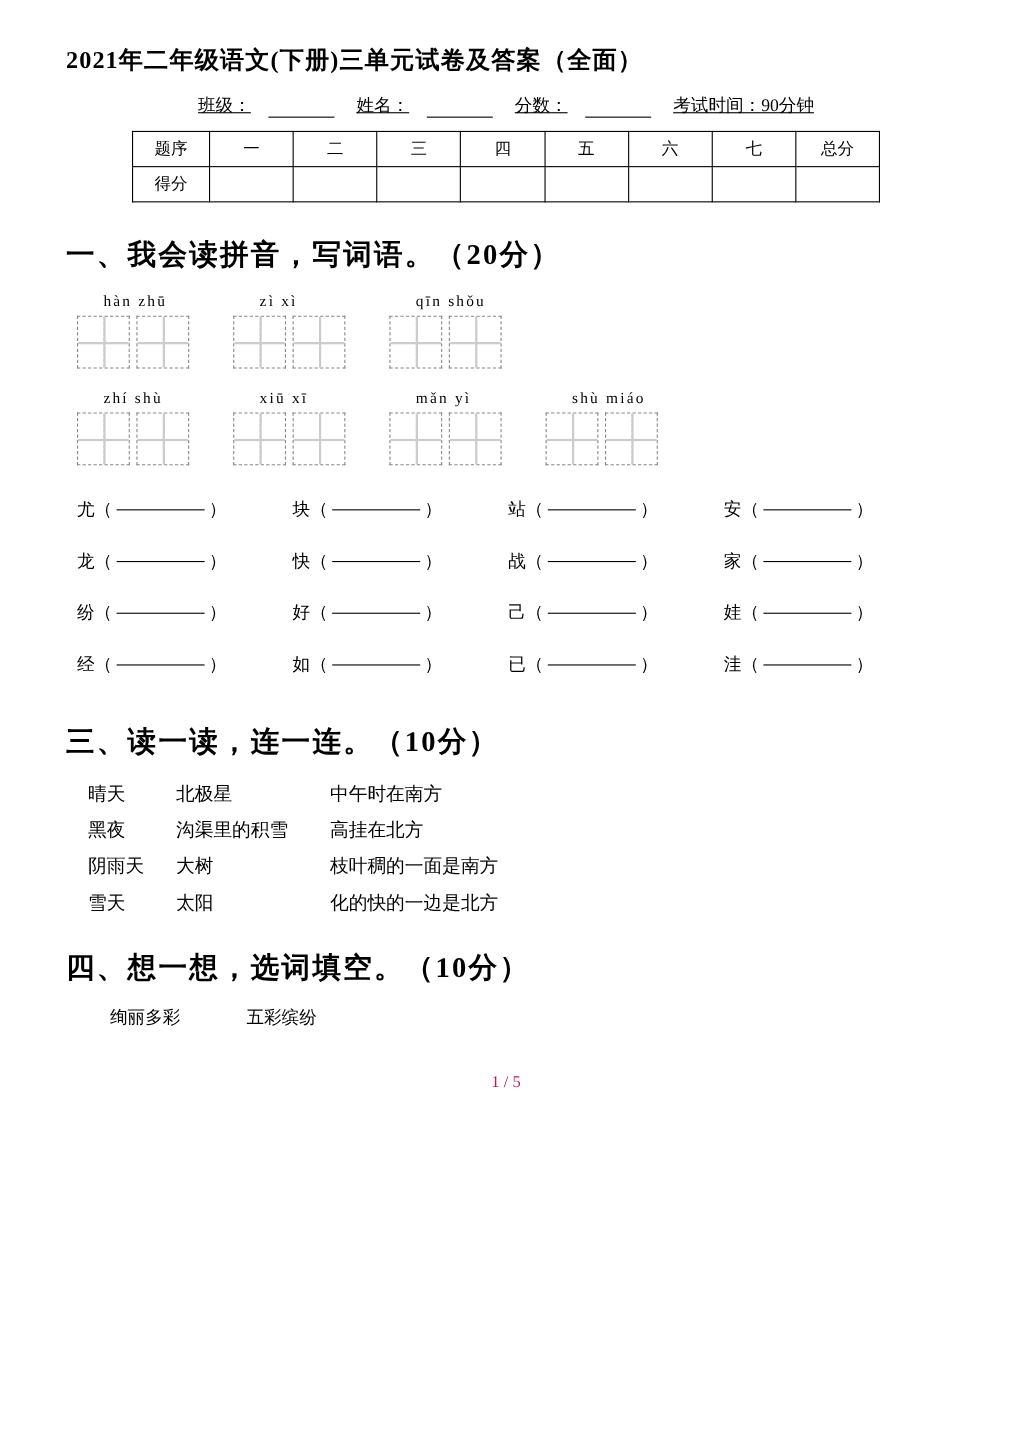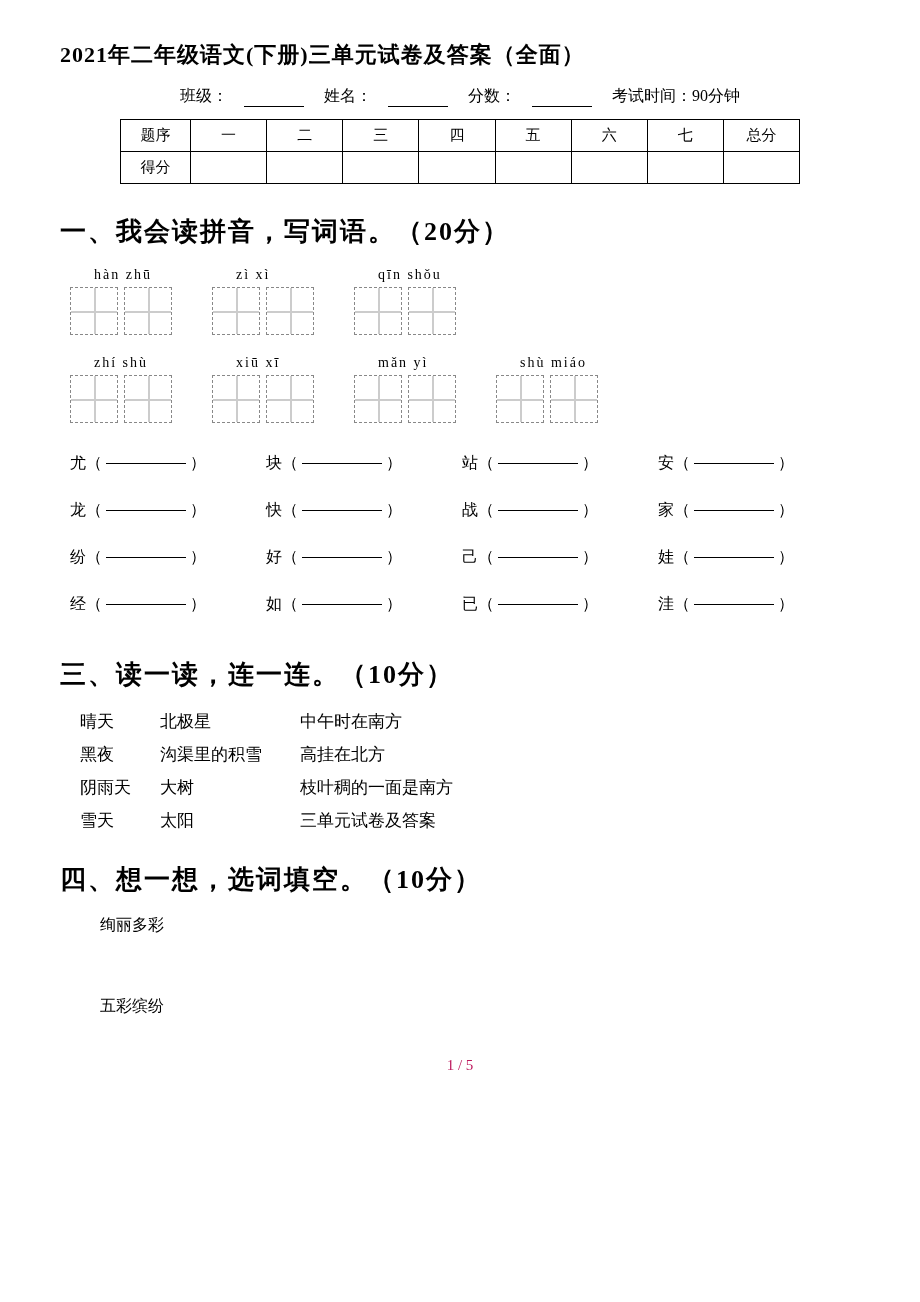--- a/index.html
+++ b/index.html
@@ -26,20 +26,21 @@
     }
 
     .info-row {
       text-align: center;
       font-size: 16px;
       margin-bottom: 12px;
     }
 
     .info-row span {
       margin: 0 8px;
+      text-decoration: underline;
     }
 
     .score-table {
       border-collapse: collapse;
       margin: 0 auto 30px auto;
       width: 680px;
       padding-left: 16px;
     }
 
     .score-table td {
@@ -176,21 +177,20 @@
     .fill-section {
       margin-bottom: 30px;
     }
 
     .fill-words {
       font-size: 16px;
       margin-bottom: 10px;
       padding-left: 40px;
       display: flex;
       gap: 60px;
-      flex-direction: column;
     }
 
     
     .page-num {
       text-align: center;
       font-size: 15px;
       margin-top: 40px;
       color: #be185d;
     }
 
@@ -412,21 +412,21 @@
       <span class="match-col3">高挂在北方</span>
     </div>
     <div class="match-row">
       <span class="match-col1">阴雨天</span>
       <span class="match-col2">大树</span>
       <span class="match-col3">枝叶稠的一面是南方</span>
     </div>
     <div class="match-row">
       <span class="match-col1">雪天</span>
       <span class="match-col2">太阳</span>
-      <span class="match-col3">三单元试卷及答案</span>
+      <span class="match-col3">化的快的一边是北方</span>
     </div>
   </div>
 </div>
 
 <div class="fill-section">
   <div class="section-title">四、想一想，选词填空。（10分）</div>
   <div class="fill-words">
     <span>绚丽多彩</span>
     <span>五彩缤纷</span>
   </div>

